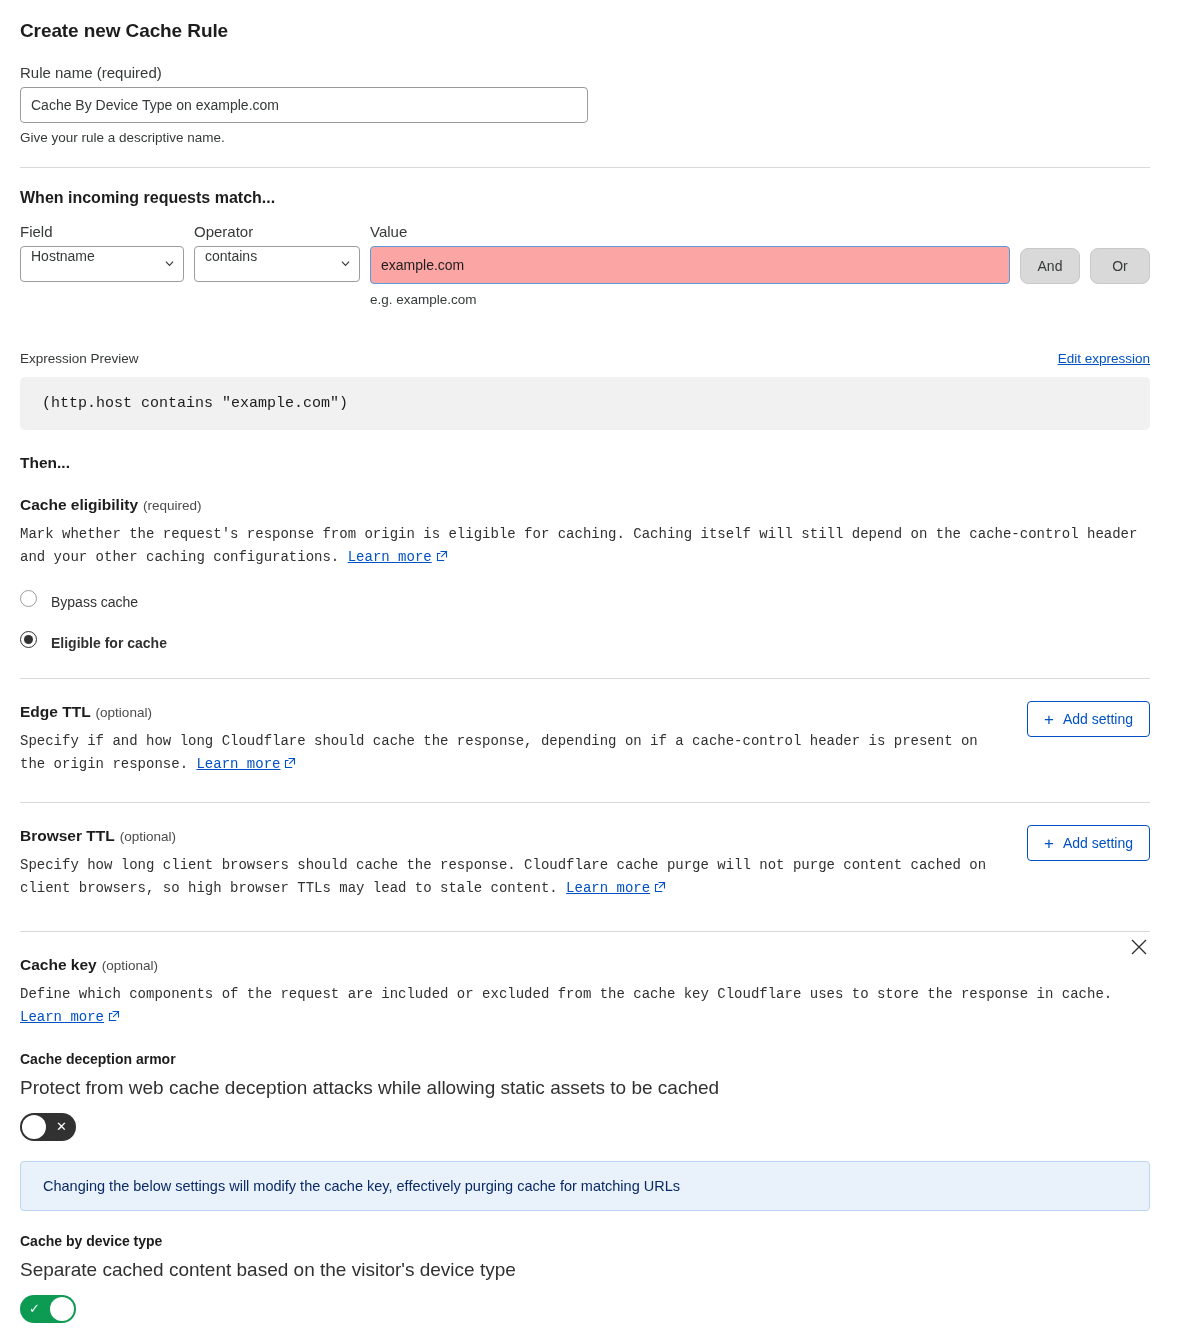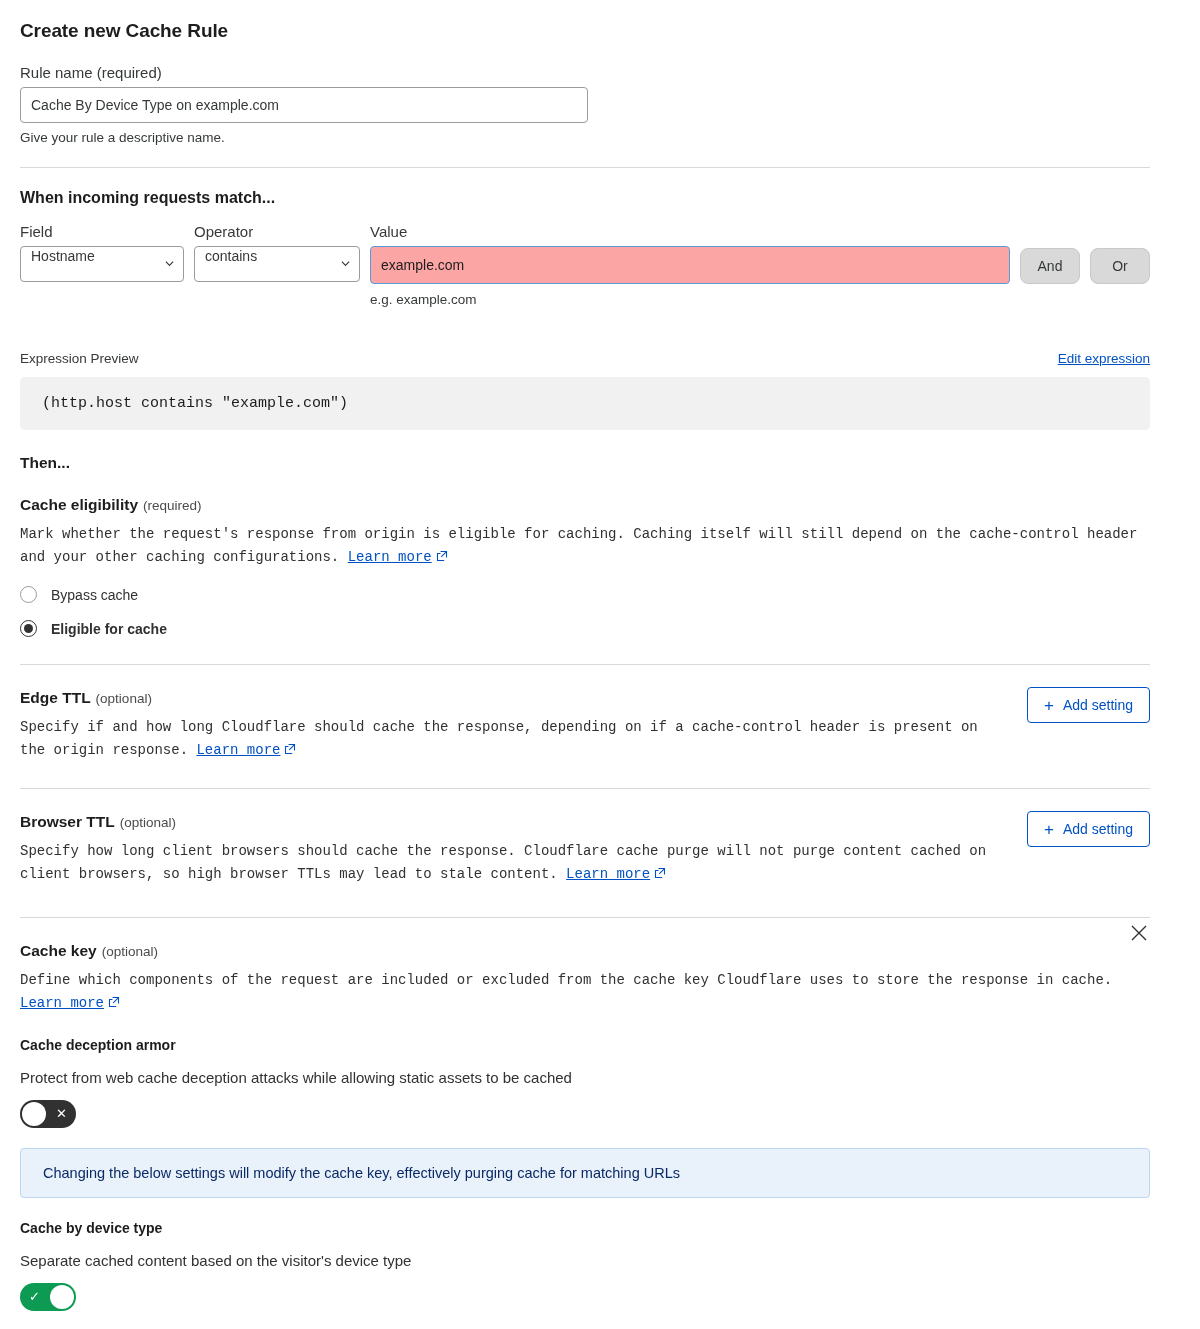--- a/index.html
+++ b/index.html
@@ -202,21 +202,21 @@
   .radio.checked { border: 1px solid #313131; }
   .radio.checked::after {
     content: "";
     position: absolute;
     left: 50%; top: 50%;
     width: 9px; height: 9px;
     margin: -4.5px 0 0 -4.5px;
     border-radius: 50%;
     background: #313131;
   }
-  .radio-label { font-size: 14px; color: #313131; }
+  .radio-label { font-size: 14px; color: #313131; margin-top: 8px; }
   .radio-label.bold { font-weight: bold; }
   .ttl-block {
     display: flex;
     justify-content: space-between;
     align-items: flex-start;
     gap: 30px;
   }
   .ttl-left { flex: 1; }
   .btn-outline {
     display: inline-flex;
@@ -244,23 +244,23 @@
     cursor: pointer;
     margin-top: 4px;
   }
   .sub-title {
     font-size: 14px;
     font-weight: bold;
     color: #1d1d1d;
     margin-top: 22px;
   }
   .sub-desc {
-    font-size: 15px;
+    font-size: 19px;
     color: #313131;
-    margin-top: 16px;
+    margin-top: 10px;
   }
   .toggle {
     width: 56px;
     height: 28px;
     border-radius: 14px;
     position: relative;
     display: flex;
     align-items: center;
     margin-top: 14px;
     cursor: pointer;

